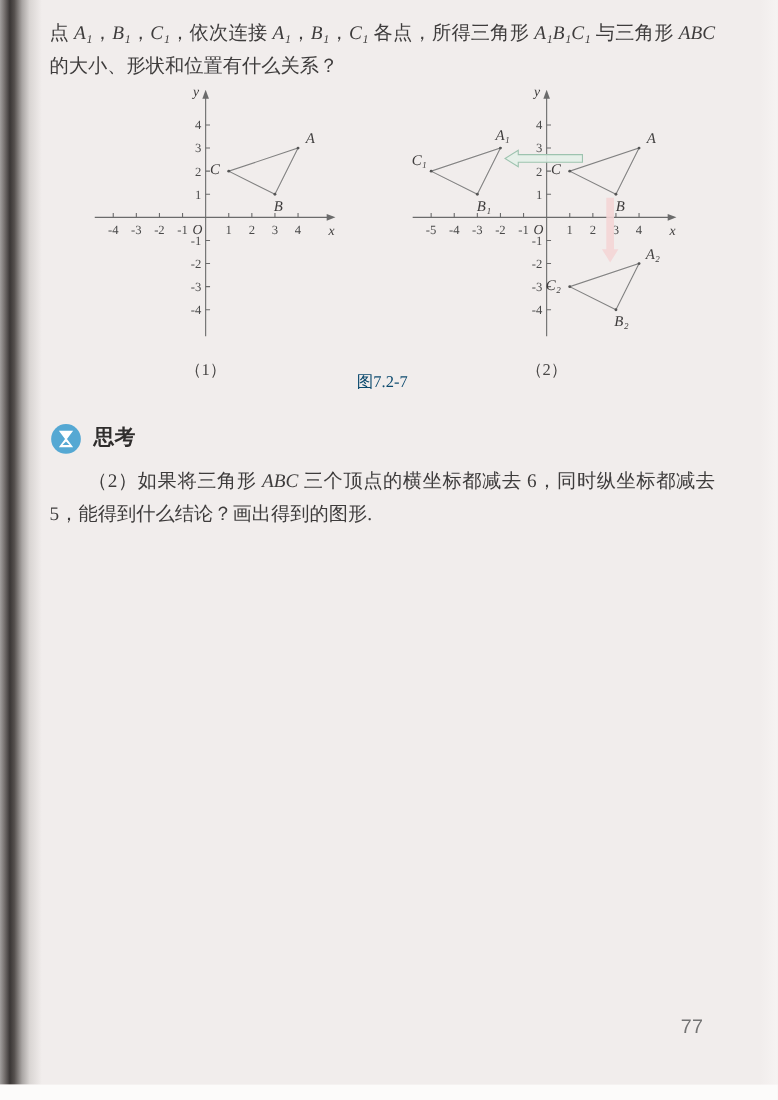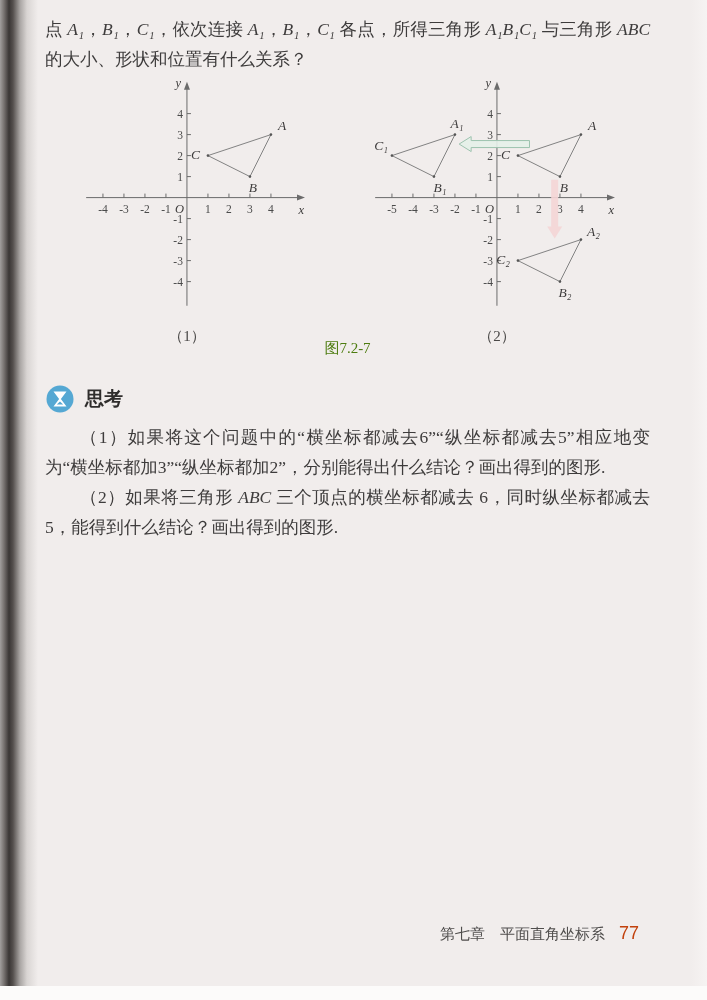--- a/index.html
+++ b/index.html
@@ -29,39 +29,39 @@
   .indent{text-indent:2em;}
   .intro{margin-top:14px;}
   .rich i{font-family:"Liberation Serif","DejaVu Serif",serif;font-style:italic;}
   
   .figure{margin:6px 0 0 0;padding:0;}
   .figure-row{position:relative;height:256px;}
   .graph-block{position:absolute;top:0;}
   .graph-block.g1{left:38px;}
   .graph-block.g2{left:327px;}
   .sublabel{display:inline-block;transform:translateX(-50%);font-size:15px;color:#4a4847;line-height:20px;}
-  .caption{text-align:center;font-size:15px;color:#4d7c0f;margin:2px 0 0 0;line-height:20px;}
+  .caption{text-align:center;font-size:15px;color:#0c4a6e;margin:2px 0 0 0;line-height:20px;}
   .gnum{font:11.5px "Liberation Serif","DejaVu Serif",serif;fill:#4a4a4a;}
   .gmath{font:italic 12.5px "Liberation Serif","DejaVu Serif",serif;fill:#3e3c3c;}
   .gvert{font:italic 13.5px "Liberation Serif","DejaVu Serif",serif;fill:#3e3c3c;}
   
   .solution{margin-top:12px;}
   .sol-label{color:#3a8cc2;}
   
   .think-header{display:flex;align-items:center;gap:10px;margin:26px 0 8px 0;}
   .think-title{font-family:"Liberation Sans","DejaVu Sans",sans-serif;font-weight:bold;font-size:19px;color:#2f2d2c;}
   .think-icon{flex:0 0 auto;display:block;}
   
   .general{margin-top:28px;}
   
   .footer{
     position:absolute;right:68px;bottom:56px;z-index:6;
     font-size:15px;color:#4f4d4c;display:flex;align-items:baseline;gap:14px;
   }
-  .footer .pagenum{font-size:18px;color:#c2410c;font-family:"Liberation Sans","DejaVu Sans",sans-serif;text-align:right;}
+  .footer .pagenum{font-size:18px;color:#737373;font-family:"Liberation Sans","DejaVu Sans",sans-serif;text-align:right;}
 </style>
 </head>
 <body>
 
 <div class="binding"></div>
 <div class="right-edge"></div>
 <div class="bottom-edge"></div>
 
 <div class="content">
 
@@ -195,21 +195,19 @@
 
 
   <div class="think-header">
     <svg class="think-icon" width="30" height="30" viewBox="0 0 30 30">
       <circle cx="15" cy="15" r="13.5" fill="#55a8d3"></circle>
       <path d="M8.5 7.5 H21.5 L15.9 15 L21.5 22.5 H8.5 L14.1 15 Z" fill="#ffffff"></path>
       <path d="M11.8 20.6 L15 17.4 L18.2 20.6 Z" fill="#55a8d3"></path>
     </svg>
     <span class="think-title">思考</span>
   </div>
-  <p class="para indent rich">（1）如果将这个问题中的“横坐标都减去6”“纵坐标都减去5”相应地变为“横坐标都加3”“纵坐标都加2”，分别能得出什么结论？画出得到的图形.</p>
   <p class="para indent rich">（2）如果将三角形 <i>ABC</i> 三个顶点的横坐标都减去 6，同时纵坐标都减去 5，能得到什么结论？画出得到的图形.</p>
 
 </div>
 
 <div class="footer">
-  <span>第七章　平面直角坐标系</span>
   <span class="pagenum">77</span>
 </div>
 
 </body></html>

